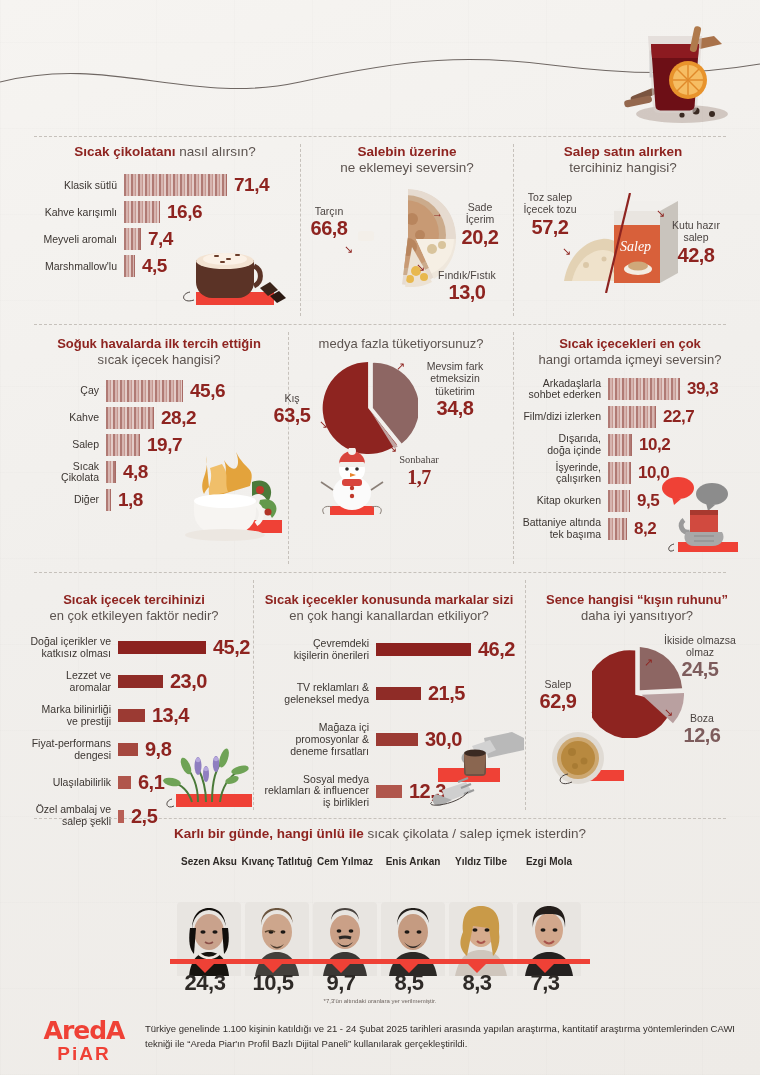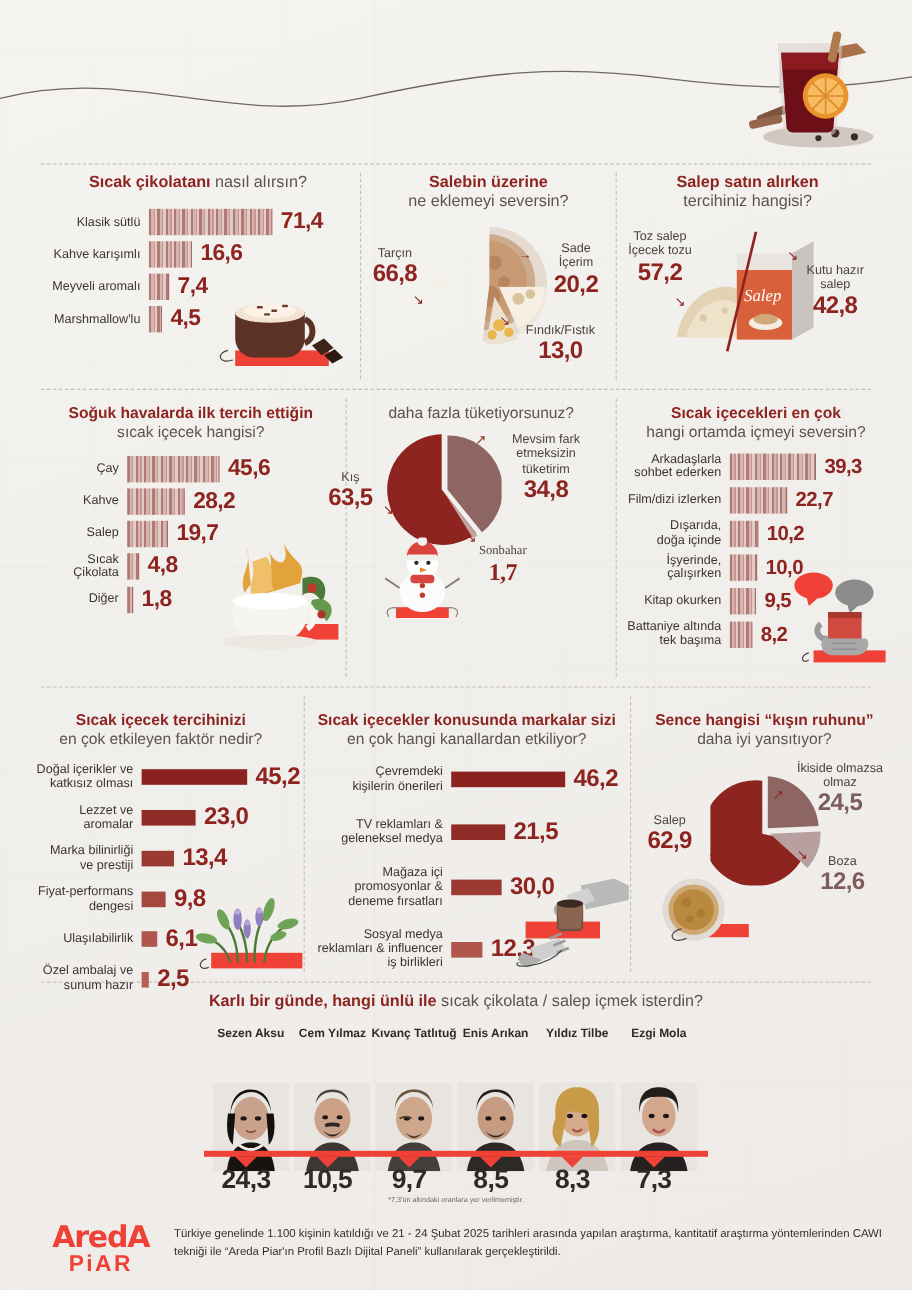--- a/index.html
+++ b/index.html
@@ -357,21 +357,21 @@
       <path d="M92 58 a12 12 0 0 1 0 20" fill="none" stroke="#f7f5f2" stroke-width="5"></path>
       <ellipse cx="61" cy="55" rx="31" ry="7" fill="#ffffff"></ellipse>
       <ellipse cx="61" cy="89" rx="40" ry="6" fill="#ece7e1"></ellipse>
       <circle cx="96" cy="44" r="4" fill="#c0392b"></circle>
       <circle cx="104" cy="66" r="3.5" fill="#b03427"></circle>
     </svg>
   </div>
 
   <div class="panel" style="left:292px; top:336px; width:218px;">
     <div class="q q2">
-      <div class="n">daha fazla tüketiyorsunuz?</div>
+      <div class="n">medya fazla tüketiyorsunuz?</div>
     </div>
     <div style="position:relative; height:160px; margin-top:4px;">
       <svg style="position:absolute; left:30px; top:4px;" width="96" height="96" viewBox="0 0 100 100">
 
         <path d="M48 50 L48 2 A48 48 0 1 0 78 88 Z" fill="#8e2420"></path>
 
         <path d="M53 50 L53 3 A47 47 0 0 1 83 87 Z" fill="#8d6663"></path>
 
         <path d="M50 52 L79 90 A48 48 0 0 1 75 92 Z" fill="#c0a5a2"></path>
       </svg>
@@ -510,21 +510,21 @@
         <div class="bar-solid l4" style="width:20px;"></div>
         <div class="val">9,8</div>
       </div>
       <div class="row-solid">
         <div class="rlabel" style="width:100px;">Ulaşılabilirlik</div>
         <div class="bar-solid l5" style="width:13px;"></div>
         <div class="val">6,1</div>
       </div>
       <div class="row-solid">
         <div class="rlabel" style="width:100px; white-space:pre-line;">Özel ambalaj ve
-sunum hazır</div>
+salep şekli</div>
         <div class="bar-solid l6" style="width:6px;"></div>
         <div class="val">2,5</div>
       </div>
     </div>
 
     <svg class="imgph" style="left:140px; top:148px; width:110px; height:74px;" viewBox="0 0 110 74">
       <rect x="18" y="54" width="76" height="13" fill="#ef4136"></rect>
       <g stroke="#4a7a38" stroke-width="2" fill="none">
         <path d="M40 62 C40 44 34 34 28 26"></path>
           <path d="M54 62 C54 40 58 28 66 18"></path>
@@ -668,47 +668,47 @@
           <path d="M51 26 c2 14 0 22 -4 26 l-2 -26 z" fill="#120f0c"></path>
           <g fill="#1b1714">
               <ellipse cx="26" cy="30" rx="2.6" ry="1.8"></ellipse>
               <ellipse cx="38" cy="30" rx="2.6" ry="1.8"></ellipse>
             </g>
           <path d="M28 40 q4 3 8 0" stroke="#8a4f48" stroke-width="1.6" fill="none"></path>
           <path d="M22 52 q10 8 20 0" stroke="#efe9e2" stroke-width="2.4" fill="none"></path>
         </svg>
       </div>
       <div class="celeb">
+        <div class="celeb-name">Kıvanç Tatlıtuğ</div>
+        <svg class="celeb-photo" viewBox="0 0 64 74">
+          <rect width="64" height="74" fill="#e8e5e1"></rect>
+          <path d="M10 74 c3 -18 12 -24 22 -24 s19 6 22 24 z" fill="#43403c"></path>
+          <ellipse cx="32" cy="30" rx="15" ry="18" fill="#cda68c"></ellipse>
+          <path d="M16 24 a16 16 0 0 1 32 0 c0 -14 -8 -18 -16 -18 s-16 4 -16 18 z" fill="#6b553f"></path>
+          <g fill="#1b1714">
+              <ellipse cx="26" cy="30" rx="2.5" ry="1.8"></ellipse>
+              <ellipse cx="38" cy="30" rx="2.5" ry="1.8"></ellipse>
+            </g>
+          <path d="M25 42 q7 6 14 0 q-7 9 -14 0" fill="#4a3a2c"></path>
+          <path d="M20 30 q6 -3 10 0" stroke="#5a452f" stroke-width="1.6" fill="none"></path>
+        </svg>
+      </div>
+      <div class="celeb">
         <div class="celeb-name">Cem Yılmaz</div>
         <svg class="celeb-photo" viewBox="0 0 64 74">
           <rect width="64" height="74" fill="#e8e5e1"></rect>
           <path d="M10 74 c3 -18 12 -24 22 -24 s19 6 22 24 z" fill="#3a3734"></path>
           <ellipse cx="32" cy="30" rx="15" ry="17" fill="#caa087"></ellipse>
           <path d="M18 20 a14 12 0 0 1 28 0 c0 -10 -6 -14 -14 -14 s-14 4 -14 14 z" fill="#4a4440"></path>
           <g fill="#1b1714">
               <ellipse cx="26" cy="29" rx="2.4" ry="1.7"></ellipse>
               <ellipse cx="38" cy="29" rx="2.4" ry="1.7"></ellipse>
             </g>
           <path d="M24 40 q8 7 16 0 q-8 10 -16 0" fill="#2c2724"></path>
           <path d="M26 36 q6 -2 12 0" stroke="#2c2724" stroke-width="3" fill="none"></path>
-        </svg>
-      </div>
-      <div class="celeb">
-        <div class="celeb-name">Kıvanç Tatlıtuğ</div>
-        <svg class="celeb-photo" viewBox="0 0 64 74">
-          <rect width="64" height="74" fill="#e8e5e1"></rect>
-          <path d="M10 74 c3 -18 12 -24 22 -24 s19 6 22 24 z" fill="#43403c"></path>
-          <ellipse cx="32" cy="30" rx="15" ry="18" fill="#cda68c"></ellipse>
-          <path d="M16 24 a16 16 0 0 1 32 0 c0 -14 -8 -18 -16 -18 s-16 4 -16 18 z" fill="#6b553f"></path>
-          <g fill="#1b1714">
-              <ellipse cx="26" cy="30" rx="2.5" ry="1.8"></ellipse>
-              <ellipse cx="38" cy="30" rx="2.5" ry="1.8"></ellipse>
-            </g>
-          <path d="M25 42 q7 6 14 0 q-7 9 -14 0" fill="#4a3a2c"></path>
-          <path d="M20 30 q6 -3 10 0" stroke="#5a452f" stroke-width="1.6" fill="none"></path>
         </svg>
       </div>
       <div class="celeb">
         <div class="celeb-name">Enis Arıkan</div>
         <svg class="celeb-photo" viewBox="0 0 64 74">
           <rect width="64" height="74" fill="#e8e5e1"></rect>
           <path d="M8 74 c3 -18 13 -24 24 -24 s21 6 24 24 z" fill="#2c2926"></path>
           <ellipse cx="32" cy="30" rx="15" ry="18" fill="#c59b81"></ellipse>
           <path d="M16 24 a16 16 0 0 1 32 0 c0 -14 -8 -18 -16 -18 s-16 4 -16 18 z" fill="#231f1c"></path>
           <g fill="#1b1714">

